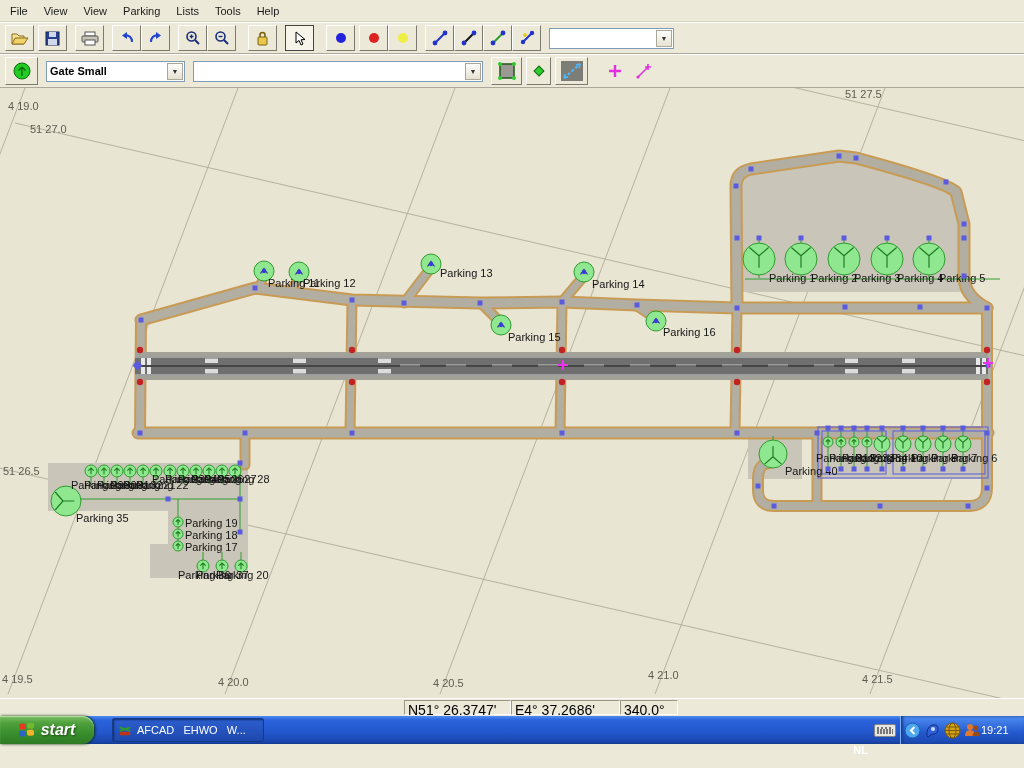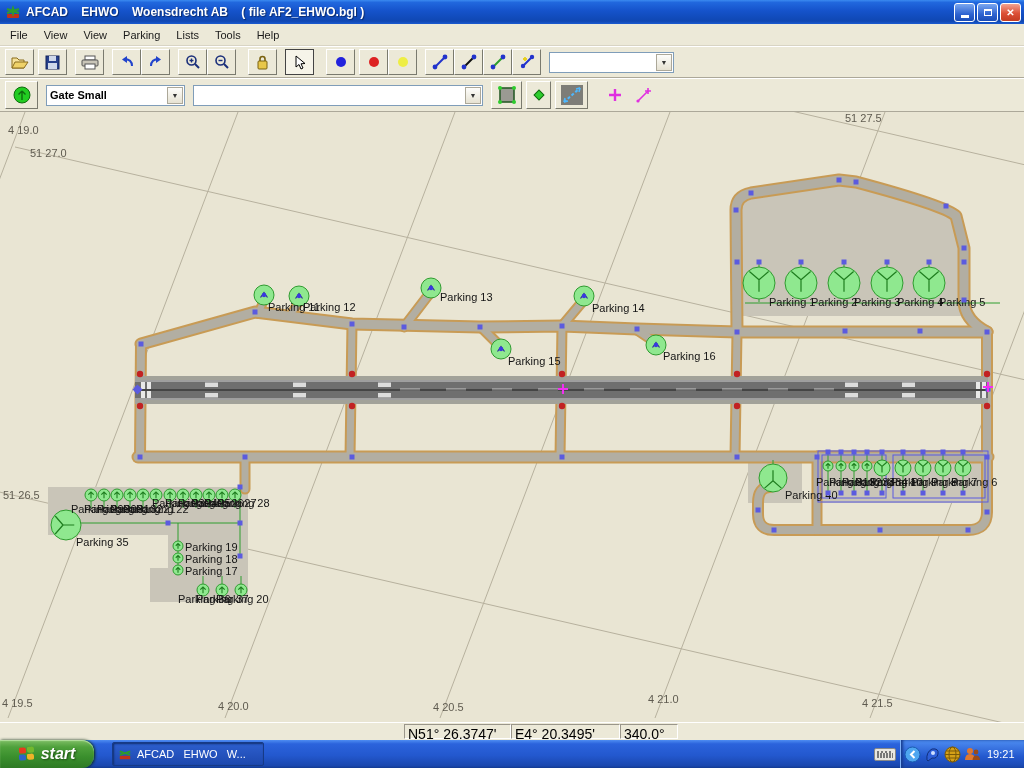--- a/index.html
+++ b/index.html
@@ -66,44 +66,27 @@
     border-left:1px solid #7FB1F8; box-shadow:inset 2px 0 3px #16але3c8e; box-shadow:inset 2px 0 3px #163c8e;
     display:flex; align-items:center; }
   .lang { position:absolute; right:128px; top:0; height:28px; display:flex; align-items:center; gap:6px; }
   .lang .nl { color:#fff; font-size:11px; font-weight:bold;margin-top:39px; }
   .kbicon { width:22px; height:13px; background:#E8E6E0; border:1px solid #888; border-radius:2px; position:relative; }
   .kbicon:before { content:""; position:absolute; left:2px; top:2px; right:2px; height:2px;
     background:repeating-linear-gradient(90deg,#777 0 2px,transparent 2px 4px); }
   .kbicon:after { content:""; position:absolute; left:2px; bottom:2px; right:2px; height:5px;
     background:repeating-linear-gradient(90deg,#777 0 2px,transparent 2px 3px); }
   .trayicon { width:17px; height:17px; margin-left:3px; flex:0 0 auto; }
-  .clock { color:#fff; font-size:11px; margin-left:6px; }
+  .clock { color:#fff; font-size:11px; }
 </style>
 </head>
 <body>
 
 <div id="screen">
 
-  <div class="titlebar">
-    <svg class="appicon" viewBox="0 0 16 16">
-      <rect x="2" y="10" width="12" height="4" rx="1" fill="#C23418"></rect>
-      <path d="M8,1 L10,7 L8,13 L6,7 Z" fill="#2E9B2E"></path>
-      <path d="M2,5 L14,9 M14,5 L2,9" stroke="#2E9B2E" stroke-width="2"></path>
-    </svg>
-    <span class="title">AFCAD    EHWO    Woensdrecht AB    ( file AF2_EHWO.bgl )</span>
-    <div class="winbtn">
-        <span class="minbar"></span>
-      </div>
-    <div class="winbtn">
-        <span class="restbox"></span>
-      </div>
-    <div class="winbtn close">
-        <span>✕</span>
-      </div>
-  </div>
 
   <div class="menubar">
       <span class="menu-item">File</span>
       <span class="menu-item">View</span>
       <span class="menu-item">View</span>
       <span class="menu-item">Parking</span>
       <span class="menu-item">Lists</span>
       <span class="menu-item">Tools</span>
       <span class="menu-item">Help</span>
     </div>
@@ -593,21 +576,21 @@
       <circle cx="737" cy="406" r="3.2" fill="#C22222"></circle>
       <circle cx="987" cy="374" r="3.2" fill="#C22222"></circle>
       <circle cx="987" cy="406" r="3.2" fill="#C22222"></circle>
       <rect x="134" y="386" width="7" height="7" transform="rotate(45 137.5 389.5)" fill="#5B5BDF"></rect>
       <path d="M558,389 H568 M563,384 V394" stroke="#F030F0" stroke-width="2" fill="none"></path>
       <path d="M983,387 H993 M988,382 V392" stroke="#F030F0" stroke-width="2" fill="none"></path>
     </svg>
 
   <div class="statusbar">
     <span class="spanel" style="left:404px;width:107px">N51° 26.3747'</span>
-    <span class="spanel" style="left:511px;width:109px">E4° 20.3495'</span>
+    <span class="spanel" style="left:511px;width:109px">E4° 37.2686'</span>
     <span class="spanel" style="left:620px;width:58px">340.0°</span>
   </div>
 
   <div class="taskbar">
     <div class="startbtn">
       <span class="flag">
         <i style="background:#E63B1F"></i>
           <i style="background:#73B82E"></i>
           <i style="background:#2E64C8"></i>
           <i style="background:#F0B329"></i>

